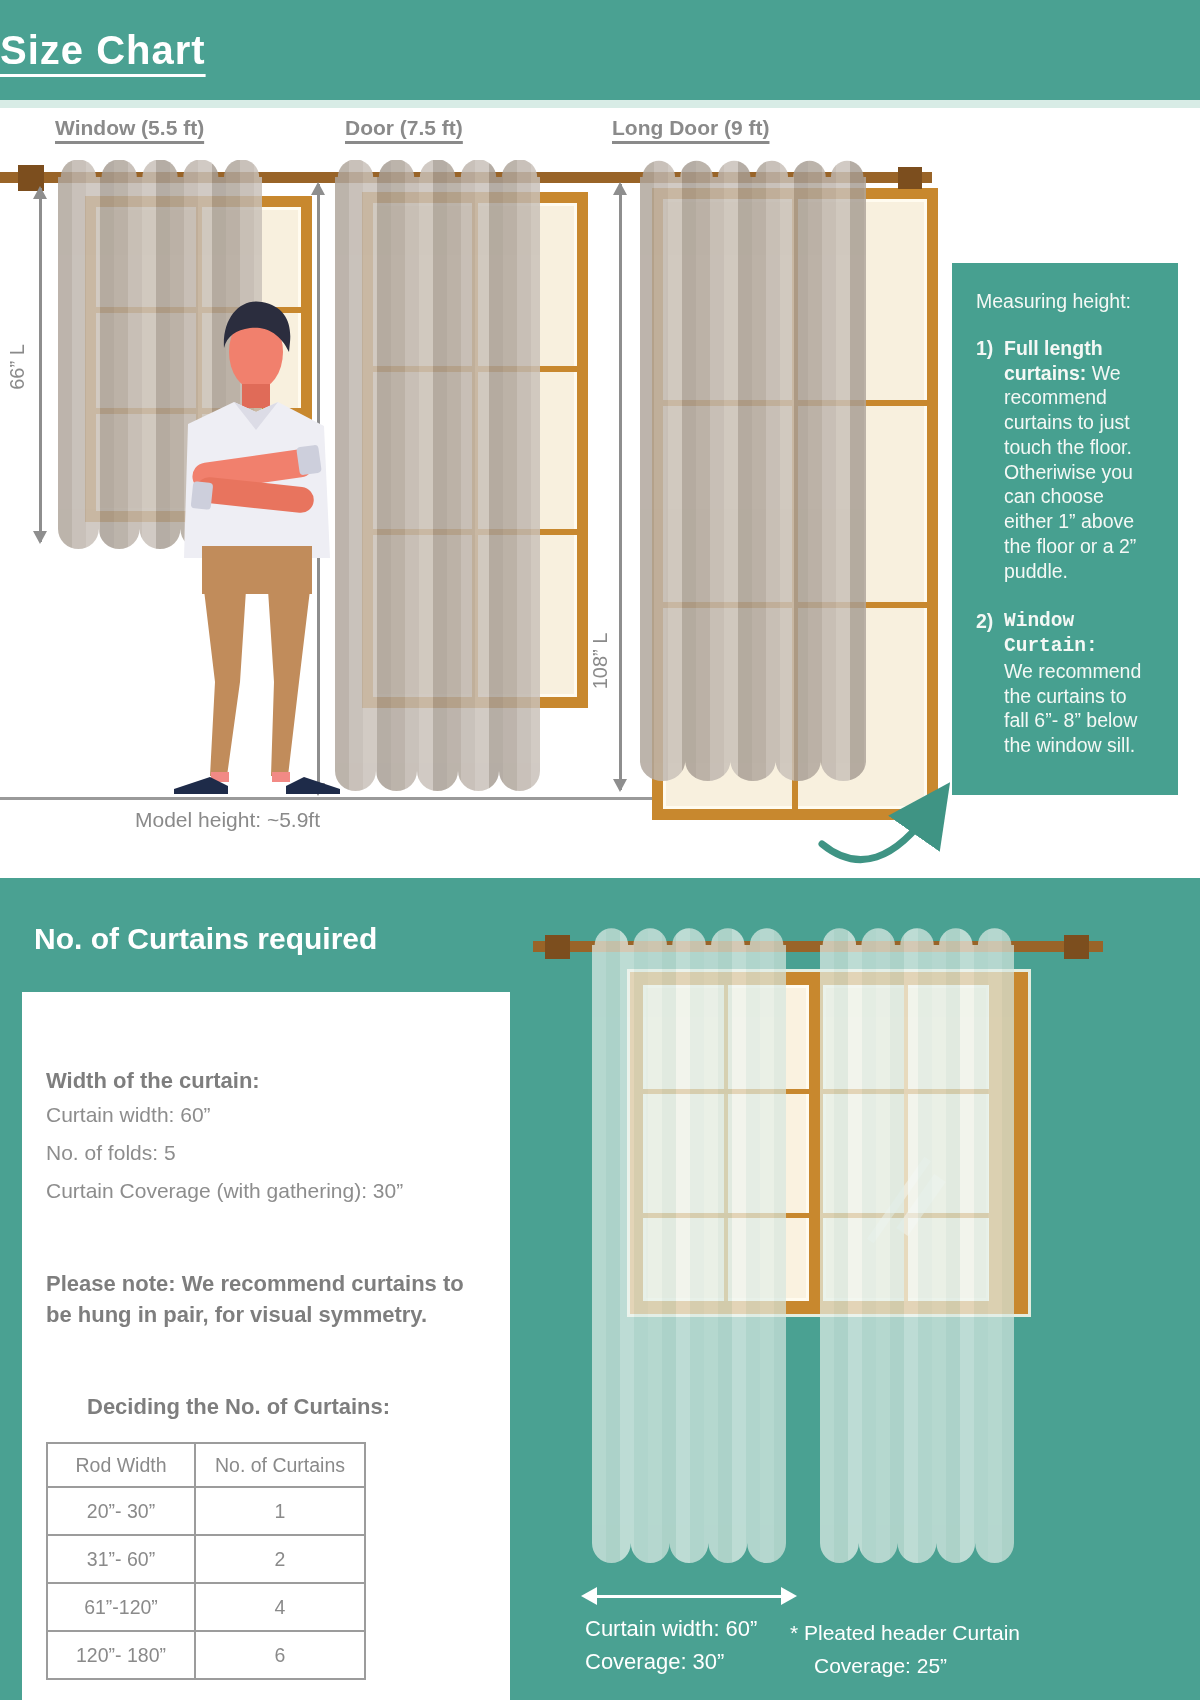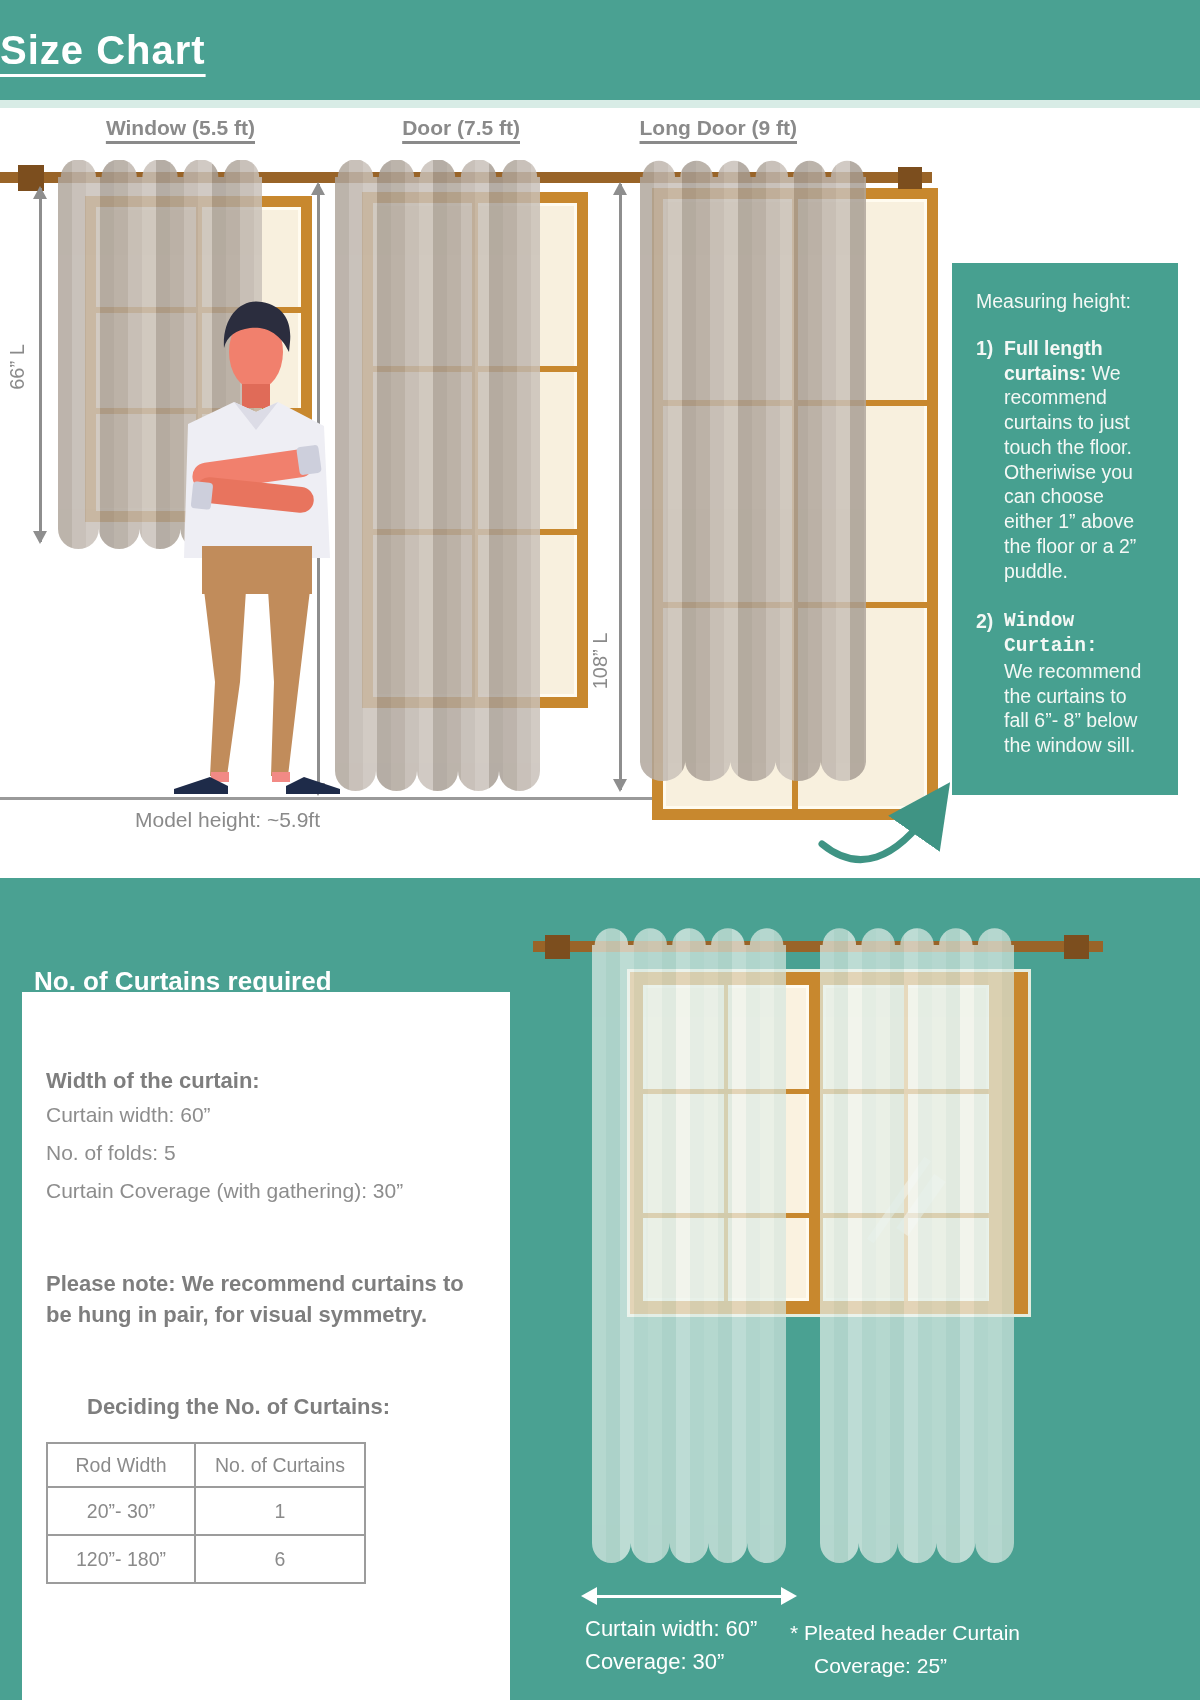--- a/index.html
+++ b/index.html
@@ -7,21 +7,21 @@
           font-family:"Liberation Sans",sans-serif;-webkit-font-smoothing:antialiased;}
   .abs{position:absolute;}
 
   
   .hdr{left:0;top:0;width:1200px;height:100px;background:#4AA192;display:flex;align-items:center;}
   .hdr-title{color:#ffffff;font-size:40px;font-weight:600;letter-spacing:1px;
              text-decoration:underline;text-underline-offset:10px;text-decoration-thickness:3px;}
   .hdr-strip{left:0;top:100px;width:1200px;height:8px;background:#D8ECE6;}
 
   
-  .col-label{top:116px;text-align:right;font-size:21px;font-weight:bold;color:#8A8A8A;
+  .col-label{top:116px;text-align:left;font-size:21px;font-weight:bold;color:#8A8A8A;
              text-decoration:underline;text-underline-offset:6px;text-decoration-thickness:2.5px;}
   .rod{background:#996428;}
   .finial{background:#7C4E1E;}
   .frame{background:#F8F0DE;border:11px solid #C8882E;box-shadow:inset 0 0 0 3px #FFFBEF;}
   .frame .vd{position:absolute;top:0;bottom:0;left:calc(50% - 3px);width:6px;background:#C8882E;}
   .frame .hd{position:absolute;left:0;right:0;height:6px;background:#C8882E;}
   .hd.h1{top:33%;} .hd.h2{top:66%;}
   .curtain-svg{pointer-events:none;}
   .varrow{width:2.5px;background:#8E8E8E;}
   .varrow::before,.varrow::after{content:'';position:absolute;left:-6.5px;border:7.5px solid transparent;}
@@ -36,22 +36,22 @@
         box-sizing:border-box;padding:26px 24px;font-size:19.5px;line-height:1.27;}
   .m-title{margin-bottom:22px;}
   .m-item{position:relative;padding-left:28px;margin-bottom:26px;}
   .m-num{position:absolute;left:0;top:0;font-weight:bold;}
   .m-bold{font-weight:bold;}
   .mi2 .m-bold{display:block;max-width:118px;font-family:Liberation Mono, monospace;}
   .mi2 .m-text{display:block;}
 
   
   .bottom-bg{left:0;top:878px;width:1200px;height:822px;background:#4AA192;}
-  .sec-heading{left:34px;top:922px;color:#ffffff;font-size:26px;font-weight:bold;
-               text-underline-offset:8px;text-decoration-thickness:2.5px;margin-top:44px;}
+  .sec-heading{left:34px;top:922px;color:#ffffff;font-size:30px;font-weight:bold;
+               text-underline-offset:8px;text-decoration-thickness:2.5px;}
   .card{left:22px;top:992px;width:488px;height:892px;background:#ffffff;}
   .card-bold{font-weight:bold;color:#7E7E7E;font-size:22px;}
   .card-line{color:#8D8D8D;font-size:21px;line-height:38px;}
   .note{width:436px;line-height:31px;}
   .ctable{border-collapse:collapse;color:#8A8A8A;font-size:19.5px;}
   .ctable th,.ctable td{border:2px solid #9C9C9C;text-align:center;font-weight:normal;}
   .ctable th{width:144px;height:40px;} .ctable th+th{width:166px;}
   .ctable td{height:44px;}
 
   
@@ -229,20 +229,28 @@
       <tbody>
           <tr>
         <th>Rod Width</th>
         <th>No. of Curtains</th>
       </tr>
       <tr>
         <td>20”- 30”</td>
         <td>1</td>
       </tr>
       <tr>
+        <td>31”- 60”</td>
+        <td>2</td>
+      </tr>
+      <tr>
+        <td>61”-120”</td>
+        <td>4</td>
+      </tr>
+      <tr>
         <td>120”- 180”</td>
         <td>6</td>
       </tr>
     </tbody>
       </table>
   </div>
 
   <div class="abs bframe">
     <div class="panel" style="left:0;">
       <div class="pvd"></div>

